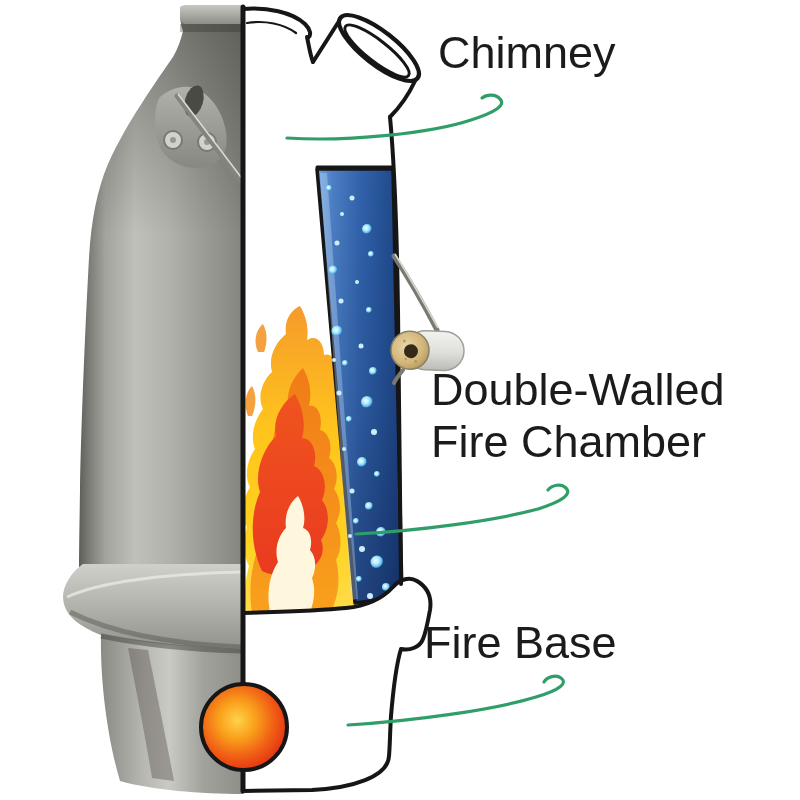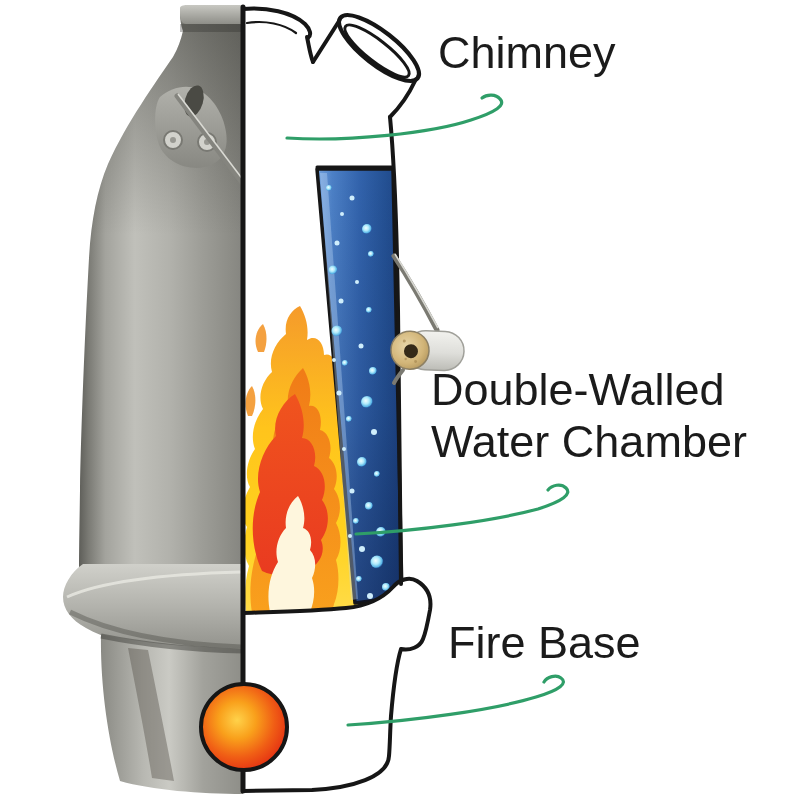--- a/index.html
+++ b/index.html
@@ -2,21 +2,21 @@
 <html style="--background: #ffffff; --label-text: #1b1b1b; --pointer-green: #2f9e68; --outline-black: #161616; --water-blue: #2f62ab; --bubble-cyan: #aee9fb; --flame-yellow: #ffd21e; --flame-orange: #f6891f; --flame-red: #ee3b24; --ember-orange-red: #ef4123; --steel-gray: #a8a8a2; --wood-tan: #d2b578;"><head>
 <meta charset="utf-8">
 <style>
   html,body{margin:0;padding:0;width:800px;height:800px;overflow:hidden;background:var(--background,#fff)}
   .stage{position:relative;width:700px;height:800px;background:var(--background,#fff)}
   .stage svg{position:absolute;left:0;top:0}
   .label{position:absolute;font-family:"Liberation Sans",sans-serif;font-size:45px;line-height:52px;
          font-weight:400;color:var(--label-text,#1b1b1b);white-space:nowrap}
   #lab-chimney{left:438px;top:27px}
   #lab-water{left:431px;top:364px}
-  #lab-fire{left:448px;top:617px}
+  #lab-fire{left:424px;top:617px}
   .ol{stroke:var(--outline-black,#161616)}
   .pointer{stroke:var(--pointer-green,#2f9e68);fill:none;stroke-width:3.2;stroke-linecap:round}
 </style>
 </head>
 <body>
 
 <div class="stage">
 <svg width="800" height="800" viewBox="0 0 800 800">
   <defs>
     <clipPath id="clipLeft">
@@ -240,16 +240,16 @@
   <g>
     <path class="pointer" d="M287 138 C348 142 432 133 471 120 C496 112 506 105 500 99 C496 94 487 94 482 98"></path>
     <path class="pointer" d="M356 534 C416 531 494 521 538 509 C563 501 572 494 566 488 C561 483 552 485 548 490"></path>
     <path class="pointer" d="M348 725 C412 721 494 710 536 697 C560 690 568 683 561 678 C556 674 547 677 544 682"></path>
   </g>
 </svg>
 
 <div class="label" id="lab-chimney">Chimney</div>
 <div class="label" id="lab-water">
   <span>Double-Walled</span><br>
-  <span>Water Chamber</span>
+  <span>Fire Chamber</span>
 </div>
 <div class="label" id="lab-fire">Fire Base</div>
 </div>
 
 </body></html>

